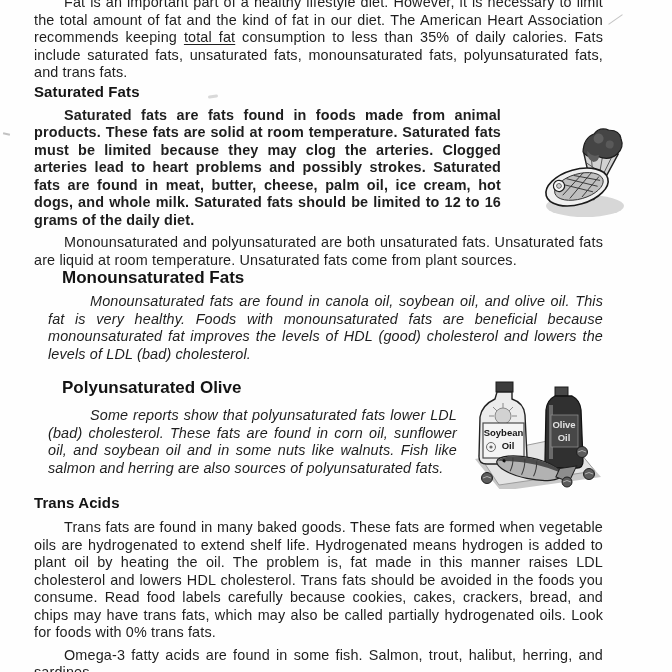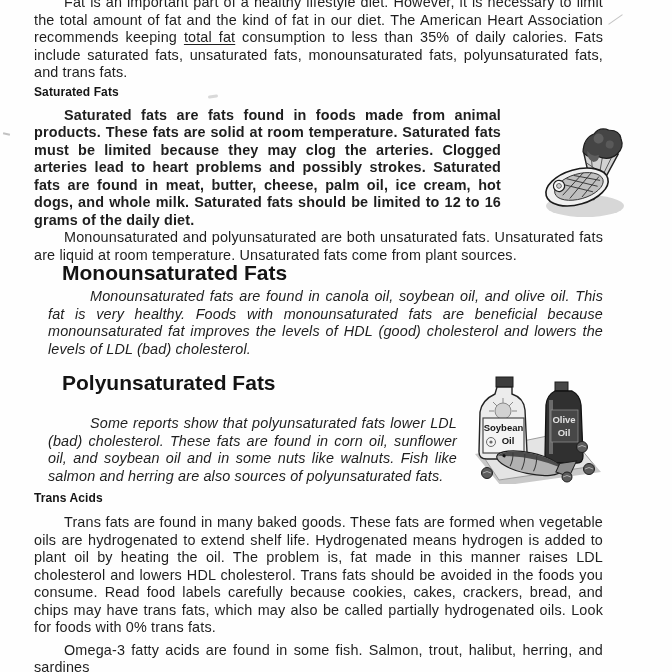--- a/index.html
+++ b/index.html
@@ -13,35 +13,35 @@
   }
   .content{position:relative;top:-6px;}
   .body-text{
     font-size:14.4px;line-height:17.5px;letter-spacing:.15px;
     text-align:justify;margin:0;color:#1e1e1e;
   }
   .indent-main{text-indent:30px;}
   .indent-sub{text-indent:42px;font-style:italic;}
   .sub-left{margin-left:14px;}
   h2.sect{
-    font-size:12px;line-height:20px;font-weight:bold;margin:0;color:#141414;
+    font-size:15px;line-height:20px;font-weight:bold;margin:0;color:#141414;
     letter-spacing:.1px;
   }
   h3.subsect{
-    font-size:21px;line-height:17px;font-weight:bold;margin:0 0 0 28px;color:#141414;
+    font-size:17px;line-height:17px;font-weight:bold;margin:0 0 0 28px;color:#141414;
   }
   .h-sat{margin-top:21px;}
   .p-sat{margin-top:5px;font-weight:bold;}
   .h-monopoly{margin-top:16px;}
-  .p-monopoly{}
+  .p-monopoly{margin-top:5px;}
   .h-mono{margin-top:15px;}
   .p-mono{margin-top:7px;}
   .poly-wrap{margin-top:16px;overflow:hidden;}
   .h-poly{margin-top:3px;}
-  .p-poly{margin-top:24px;}
+  .p-poly{margin-top:11px;}
   .h-trans{margin-top:5px;}
   .p-trans{margin-top:6px;}
   .h-omega{margin-top:14px;}
   .p-omega{margin-top:5px;}
   .underlined{text-decoration:underline;text-underline-offset:2px;}
   .img-icecream{
     float:right;width:94px;height:96px;margin:18px 0 4px 8px;
   }
   .img-oils{
     float:right;width:136px;height:110px;margin:0 0 4px 10px;
@@ -166,21 +166,21 @@
             <circle cx="100" cy="103" r="5"></circle>
           </g>
           <g stroke="#b9b9b9" stroke-width=".9" fill="none">
             <path d="M16 99 q4 -3 8 0"></path>
               <path d="M111 73 q4 -3 8 0"></path>
             <path d="M118 95 q4 -3 8 0"></path>
               <path d="M96 103 q4 -3 8 0"></path>
           </g>
         </svg>
       </span>
-      <h3 class="subsect h-poly">Polyunsaturated Fats</h3>
+      <h3 class="subsect h-poly">Polyunsaturated Olive</h3>
       <p class="body-text indent-sub sub-left p-poly">Some reports show that polyunsaturated fats lower LDL (bad) cholesterol. These fats are found in corn oil, sunflower oil, and soybean oil and in some nuts like walnuts. Fish like salmon and herring are also sources of polyunsaturated fats.</p>
     </div>
 
     <h2 class="sect h-trans">Trans Acids</h2>
     <p class="body-text indent-main p-trans">Trans fats are found in many baked goods. These fats are formed when vegetable oils are hydrogenated to extend shelf life. Hydrogenated means hydrogen is added to plant oil by heating the oil. The problem is, fat made in this manner raises LDL cholesterol and lowers HDL cholesterol. Trans fats should be avoided in the foods you consume. Read food labels carefully because cookies, cakes, crackers, bread, and chips may have trans fats, which may also be called partially hydrogenated oils. Look for foods with 0% trans fats.</p>
 
     <p class="body-text indent-main p-omega">Omega-3 fatty acids are found in some fish. Salmon, trout, halibut, herring, and sardines</p>
 
   </div>
 </div>

